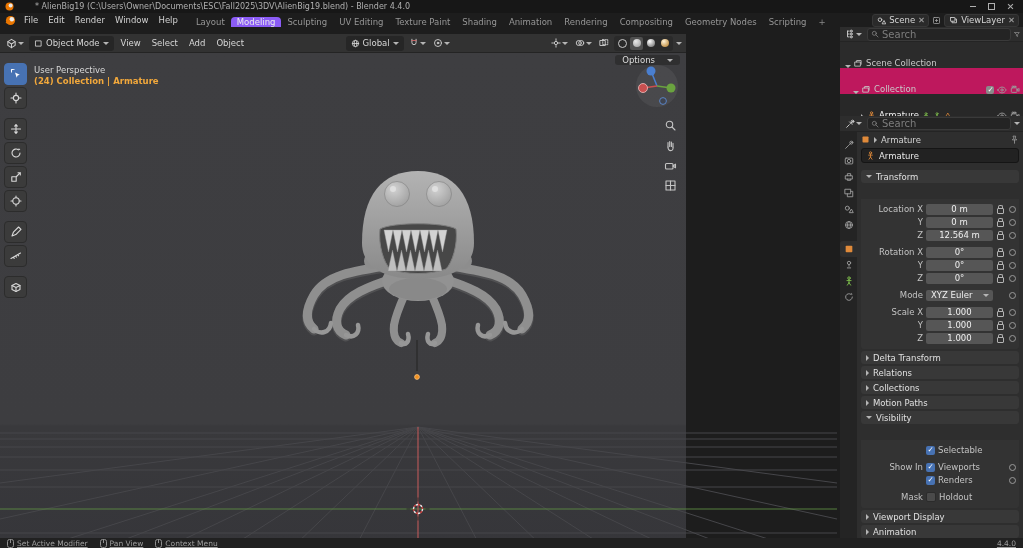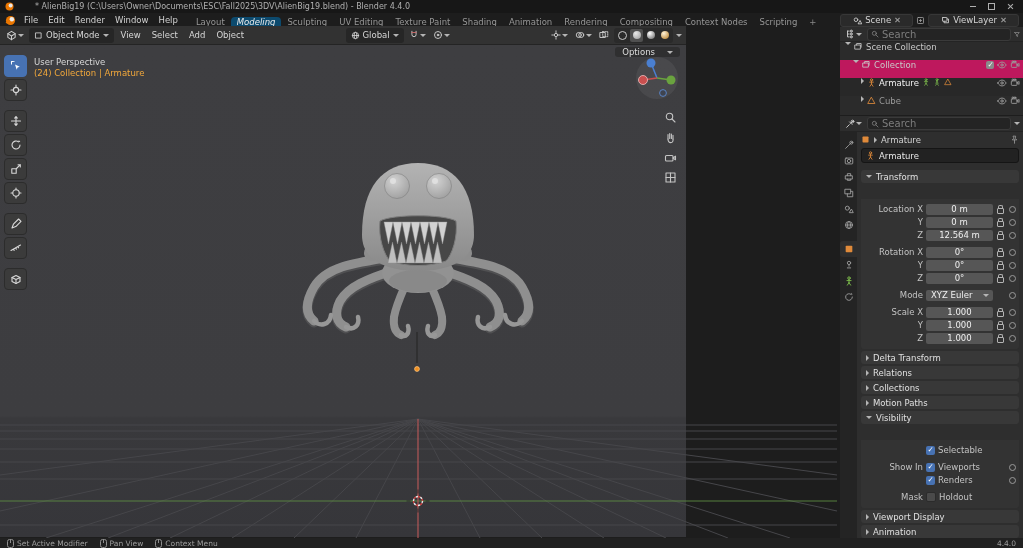--- a/index.html
+++ b/index.html
@@ -19,68 +19,68 @@
   .clx{position:relative;width:7px;height:7px;}
   .clx::before,.clx::after{content:"";position:absolute;left:3px;top:0;width:1px;height:7px;background:#b0b0b0;}
   .clx::before{transform:rotate(45deg);}.clx::after{transform:rotate(-45deg);}
 
   
   .topbar{position:absolute;top:13px;left:0;right:0;height:14px;background:#1d1d1d;display:flex;align-items:stretch;font-size:8.5px;}
   .topbar .blogo{align-self:center;margin:0 3px 0 5px;}
   .menu{padding:0 5px;display:flex;align-items:center;color:#d2d2d2;}
   .wtabs{display:flex;margin-left:7px;align-items:flex-end;}
   .wtab{padding:0 6px;display:flex;align-items:center;color:#969696;border-radius:4px 4px 0 0;}
-  .wtab.active{background:#0c4a6e;color:#ececec;font-style:italic;}
+  .wtab.active{background:#8b5cf6;color:#ececec;}
   .wtab.add{color:#8a8a8a;}
   .tb-right{margin-left:auto;display:flex;align-items:center;gap:3px;padding-right:4px;}
-  .selbox{display:flex;align-items:center;gap:3px;background:#2a2a2a;border:1px solid #373737;border-radius:3px;padding:0 12px;height:11px;color:#d6d6d6;}
+  .selbox{display:flex;align-items:center;gap:3px;background:#2a2a2a;border:1px solid #373737;border-radius:3px;padding:0 4px;height:11px;color:#d6d6d6;}
   .xcross{position:relative;width:6px;height:6px;}
   .xcross::before,.xcross::after{content:"";position:absolute;left:2.5px;top:0;width:1px;height:6px;background:#9a9a9a;}
   .xcross::before{transform:rotate(45deg);}.xcross::after{transform:rotate(-45deg);}
 
   
-  .vp{position:absolute;top:26px;left:0;width:686px;height:511px;}
+  .vp{position:absolute;top:34px;left:0;width:686px;height:511px;}
   .vph{position:absolute;top:0;left:0;right:0;height:18px;background:#323232;border-bottom:1px solid #242424;display:flex;align-items:center;gap:3px;padding:0 4px;font-size:8.5px;color:#d6d6d6;}
   .pill{display:flex;align-items:center;gap:3px;background:#262626;border-radius:3px;padding:1px 5px;height:13px;}
   .vmenu{padding:0 4px;}
   .tri-d{width:0;height:0;border-left:3px solid transparent;border-right:3px solid transparent;border-top:3.5px solid #b5b5b5;}
   .tri-r{width:0;height:0;border-top:3px solid transparent;border-bottom:3px solid transparent;border-left:3.5px solid #b5b5b5;}
   .hicon{display:flex;align-items:center;gap:1px;padding:0 2px;color:#cfcfcf;}
   .shadegrp{display:flex;align-items:center;gap:1px;background:#2a2a2a;border-radius:3px;padding:1px 2px;}
   .shadebtn{width:13px;height:13px;display:flex;align-items:center;justify-content:center;border-radius:2px;}
   .shadebtn.active{background:#505050;}
   .ball{width:8px;height:8px;border-radius:50%;}
   .ball.wire{border:1px solid #c9c9c9;width:7px;height:7px;}
   .ball.solid{background:radial-gradient(circle at 35% 30%,#e8e8e8,#9a9a9a);}
   .ball.mat{background:radial-gradient(circle at 35% 30%,#ffffff,#8f8f8f 70%,#6a6a6a);}
   .ball.rend{background:radial-gradient(circle at 35% 30%,#fff3d8,#c89b55 70%,#7a5c2e);}
 
   .vpc{position:absolute;top:19px;left:0;right:0;bottom:0;
        background:linear-gradient(180deg,#3e3e41 0%,#3d3d40 75.4%,#39393c 75.8%,#36363a 100%);}
   .scene3d{position:absolute;inset:0;}
   .vptext{position:absolute;left:34px;top:12px;line-height:11px;font-size:8.5px;pointer-events:none;}
   .vptext .l1{color:#d8d8d8;}
-  .vptext .l2{color:#f2a83b;}
+  .vptext .l2{color:#f2a83b;font-weight:bold;}
   .optbtn{position:absolute;right:6px;top:2px;display:flex;align-items:center;gap:12px;background:#2c2c2ccc;border-radius:3px;padding:0 7px;font-size:8.5px;color:#dcdcdc;}
 
   .toolbar{position:absolute;left:4px;top:10px;display:flex;flex-direction:column;gap:2px;}
   .tool{width:21px;height:20px;background:#3b3b3b;border:1px solid #2c2c2c;border-radius:4px;display:flex;align-items:center;justify-content:center;color:#d8d8d8;}
   .tool.active{background:#4772b3;border-color:#4772b3;color:#fff;}
   .tgap{height:5px;}
 
   .gizmo{position:absolute;right:6px;top:10px;}
   .sideicons{position:absolute;right:9px;top:66px;display:flex;flex-direction:column;gap:7px;color:#c4c4c4;}
 
   
   .outliner{position:absolute;left:840px;top:27px;width:183px;height:88px;background:#2b2b2b;font-size:8.5px;}
   .ol-header{height:14px;background:#2d2d2d;border-bottom:1px solid #242424;display:flex;align-items:center;gap:3px;padding:0 3px;}
   .search{flex:1;display:flex;align-items:center;gap:3px;background:#242424;border:1px solid #3a3a3a;border-radius:3px;height:11px;padding:0 3px;color:#8a8a8a;}
   .search input{flex:1;background:transparent;border:none;outline:none;color:#cfcfcf;font-family:"DejaVu Sans",sans-serif;font-size:10px;padding:0;min-width:0;}
   .search input::placeholder{color:#7d7d7d;}
-  .olrow{height:18px;display:flex;align-items:flex-start;gap:3px;padding-right:3px;color:#c9c9c9;}
+  .olrow{height:26px;display:flex;align-items:flex-end;gap:3px;padding-right:3px;color:#c9c9c9;}
   .olrow.alt{background:#282828;}
   .olrow.sel{background:#be185d;}
   .olrow .rticons{margin-left:auto;display:flex;gap:3px;color:#9c9c9c;align-items:center;}
   .dim{color:#9a9a9a;}
 
   
   .props{position:absolute;left:840px;top:116px;width:183px;height:422px;background:#2e2e2e;font-size:8.5px;}
   .pr-header{height:15px;background:#2d2d2d;border-bottom:1px solid #242424;display:flex;align-items:center;gap:3px;padding:0 3px;}
   .pr-tabs{position:absolute;left:0;top:15px;bottom:0;width:17px;background:#242424;display:flex;flex-direction:column;align-items:stretch;padding-top:6px;}
   .ptab{height:16px;display:flex;align-items:center;justify-content:center;color:#9c9c9c;}
@@ -104,21 +104,21 @@
   .adot{width:5px;height:5px;border:1px solid #999;border-radius:50%;flex:none;}
   .adotw{width:9px;display:flex;justify-content:center;flex:none;}
   .pgap{height:4px;}
   .cb{width:9px;height:9px;background:#4772b3;border-radius:2px;position:relative;flex:none;}
   .cb::after{content:"✓";position:absolute;left:1.5px;top:-1px;font-size:7.5px;color:#fff;}
   .cb.off{background:#4a4a4a;border:1px solid #2b2b2b;width:8px;height:8px;}
   .cb.off::after{content:"";}
   .vislabel{color:#c3c3c3;}
 
   
-  .statusbar{position:absolute;left:0;right:0;bottom:0;height:10px;background:#212121;display:flex;align-items:center;gap:12px;padding:0 7px;font-size:7.5px;color:#9d9d9d;}
+  .statusbar{position:absolute;left:0;right:0;bottom:0;height:10px;background:#212121;display:flex;align-items:center;gap:12px;padding:0 7px;font-size:7.5px;color:#9d9d9d;text-decoration:underline;}
   .sitem{display:flex;align-items:center;gap:3px;}
   .mouse{width:5px;height:7px;border:1px solid #8f8f8f;border-radius:2.5px;position:relative;}
   .mouse::after{content:"";position:absolute;left:2px;top:0;width:1px;height:3px;background:#8f8f8f;}
   .sver{margin-left:auto;color:#9d9d9d;}
 </style>
 </head>
 <body>
 
 <div class="app">
 
@@ -155,21 +155,21 @@
     <div class="wtabs">
       <span class="wtab">Layout</span>
       <span class="wtab active">Modeling</span>
       <span class="wtab">Sculpting</span>
       <span class="wtab">UV Editing</span>
       <span class="wtab">Texture Paint</span>
       <span class="wtab">Shading</span>
       <span class="wtab">Animation</span>
       <span class="wtab">Rendering</span>
       <span class="wtab">Compositing</span>
-      <span class="wtab">Context Nodes</span>
+      <span class="wtab">Geometry Nodes</span>
       <span class="wtab">Scripting</span>
       <span class="wtab add">+</span>
     </div>
     <div class="tb-right">
       <div class="selbox">
         <svg class="i" width="9" height="9" viewBox="0 0 12 12">
             <circle cx="4" cy="5" r="2.4"></circle>
             <path d="M7 10l2.4-4 2 4z"></path>
           </svg>
         <span>Scene</span>

